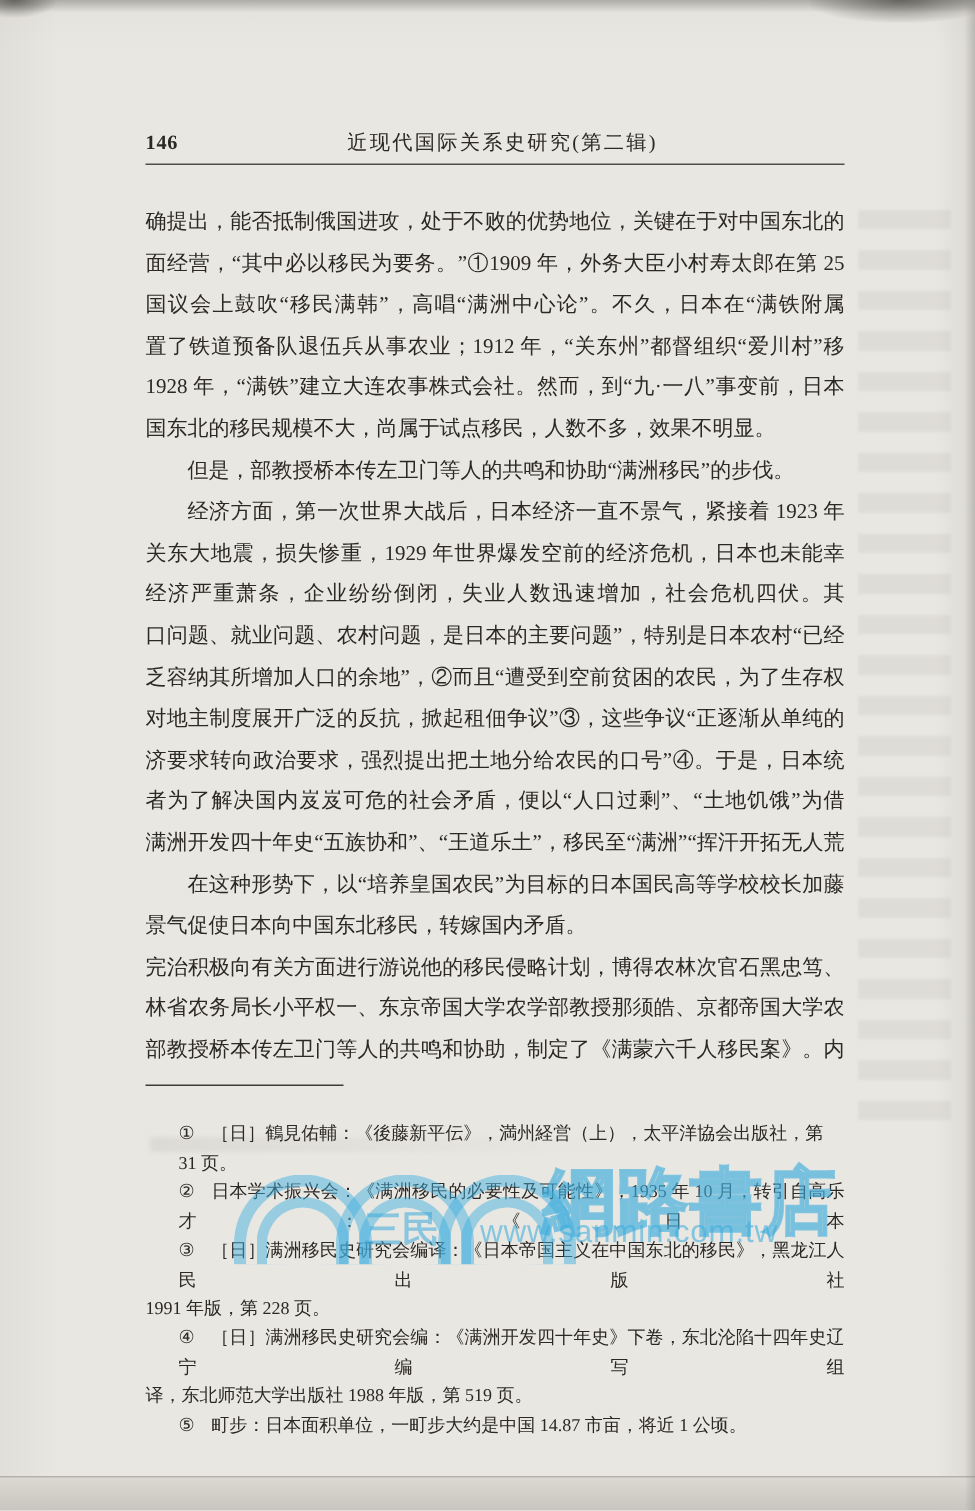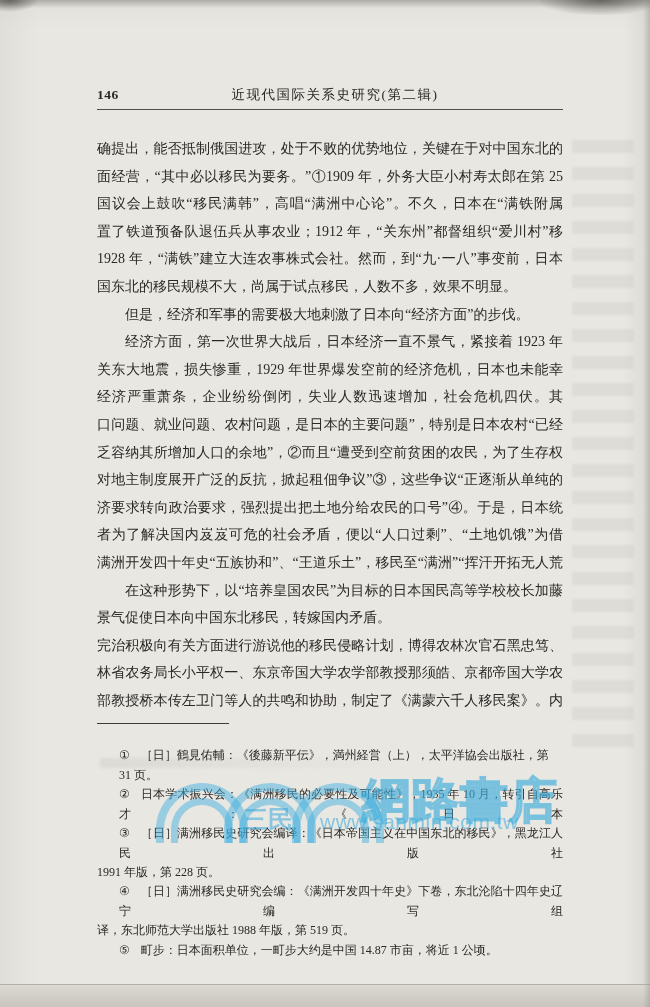--- a/index.html
+++ b/index.html
@@ -79,21 +79,21 @@
   </div>
   <div class="header-rule"></div>
 
   <div class="body-text">
       <div class="body-line fill">确提出，能否抵制俄国进攻，处于不败的优势地位，关键在于对中国东北的全</div>
       <div class="body-line fill">面经营，“其中必以移民为要务。”①1909 年，外务大臣小村寿太郎在第 25 届帝</div>
       <div class="body-line fill">国议会上鼓吹“移民满韩”，高唱“满洲中心论”。不久，日本在“满铁附属地”安</div>
       <div class="body-line fill">置了铁道预备队退伍兵从事农业；1912 年，“关东州”都督组织“爱川村”移民；</div>
       <div class="body-line fill">1928 年，“满铁”建立大连农事株式会社。然而，到“九·一八”事变前，日本向中</div>
       <div class="body-line">国东北的移民规模不大，尚属于试点移民，人数不多，效果不明显。</div>
-      <div class="body-line indent">但是，经济和军事的需要极大地刺激了日本向“经济方面”的步伐。</div>
+      <div class="body-line indent">但是，部教授桥本传左卫门等人的共鸣和协助“满洲移民”的步伐。</div>
       <div class="body-line indent fill">经济方面，第一次世界大战后，日本经济一直不景气，紧接着 1923 年发生</div>
       <div class="body-line fill">关东大地震，损失惨重，1929 年世界爆发空前的经济危机，日本也未能幸免，</div>
       <div class="body-line fill">经济严重萧条，企业纷纷倒闭，失业人数迅速增加，社会危机四伏。其中“人</div>
       <div class="body-line fill">口问题、就业问题、农村问题，是日本的主要问题”，特别是日本农村“已经缺</div>
       <div class="body-line fill">乏容纳其所增加人口的余地”，②而且“遭受到空前贫困的农民，为了生存权而</div>
       <div class="body-line fill">对地主制度展开广泛的反抗，掀起租佃争议”③，这些争议“正逐渐从单纯的经</div>
       <div class="body-line fill">济要求转向政治要求，强烈提出把土地分给农民的口号”④。于是，日本统治</div>
       <div class="body-line fill">者为了解决国内岌岌可危的社会矛盾，便以“人口过剩”、“土地饥饿”为借口，</div>
       <div class="body-line fill">满洲开发四十年史“五族协和”、“王道乐土”，移民至“满洲”“挥汗开拓无人荒</div>
       <div class="body-line indent fill">在这种形势下，以“培养皇国农民”为目标的日本国民高等学校校长加藤</div>

